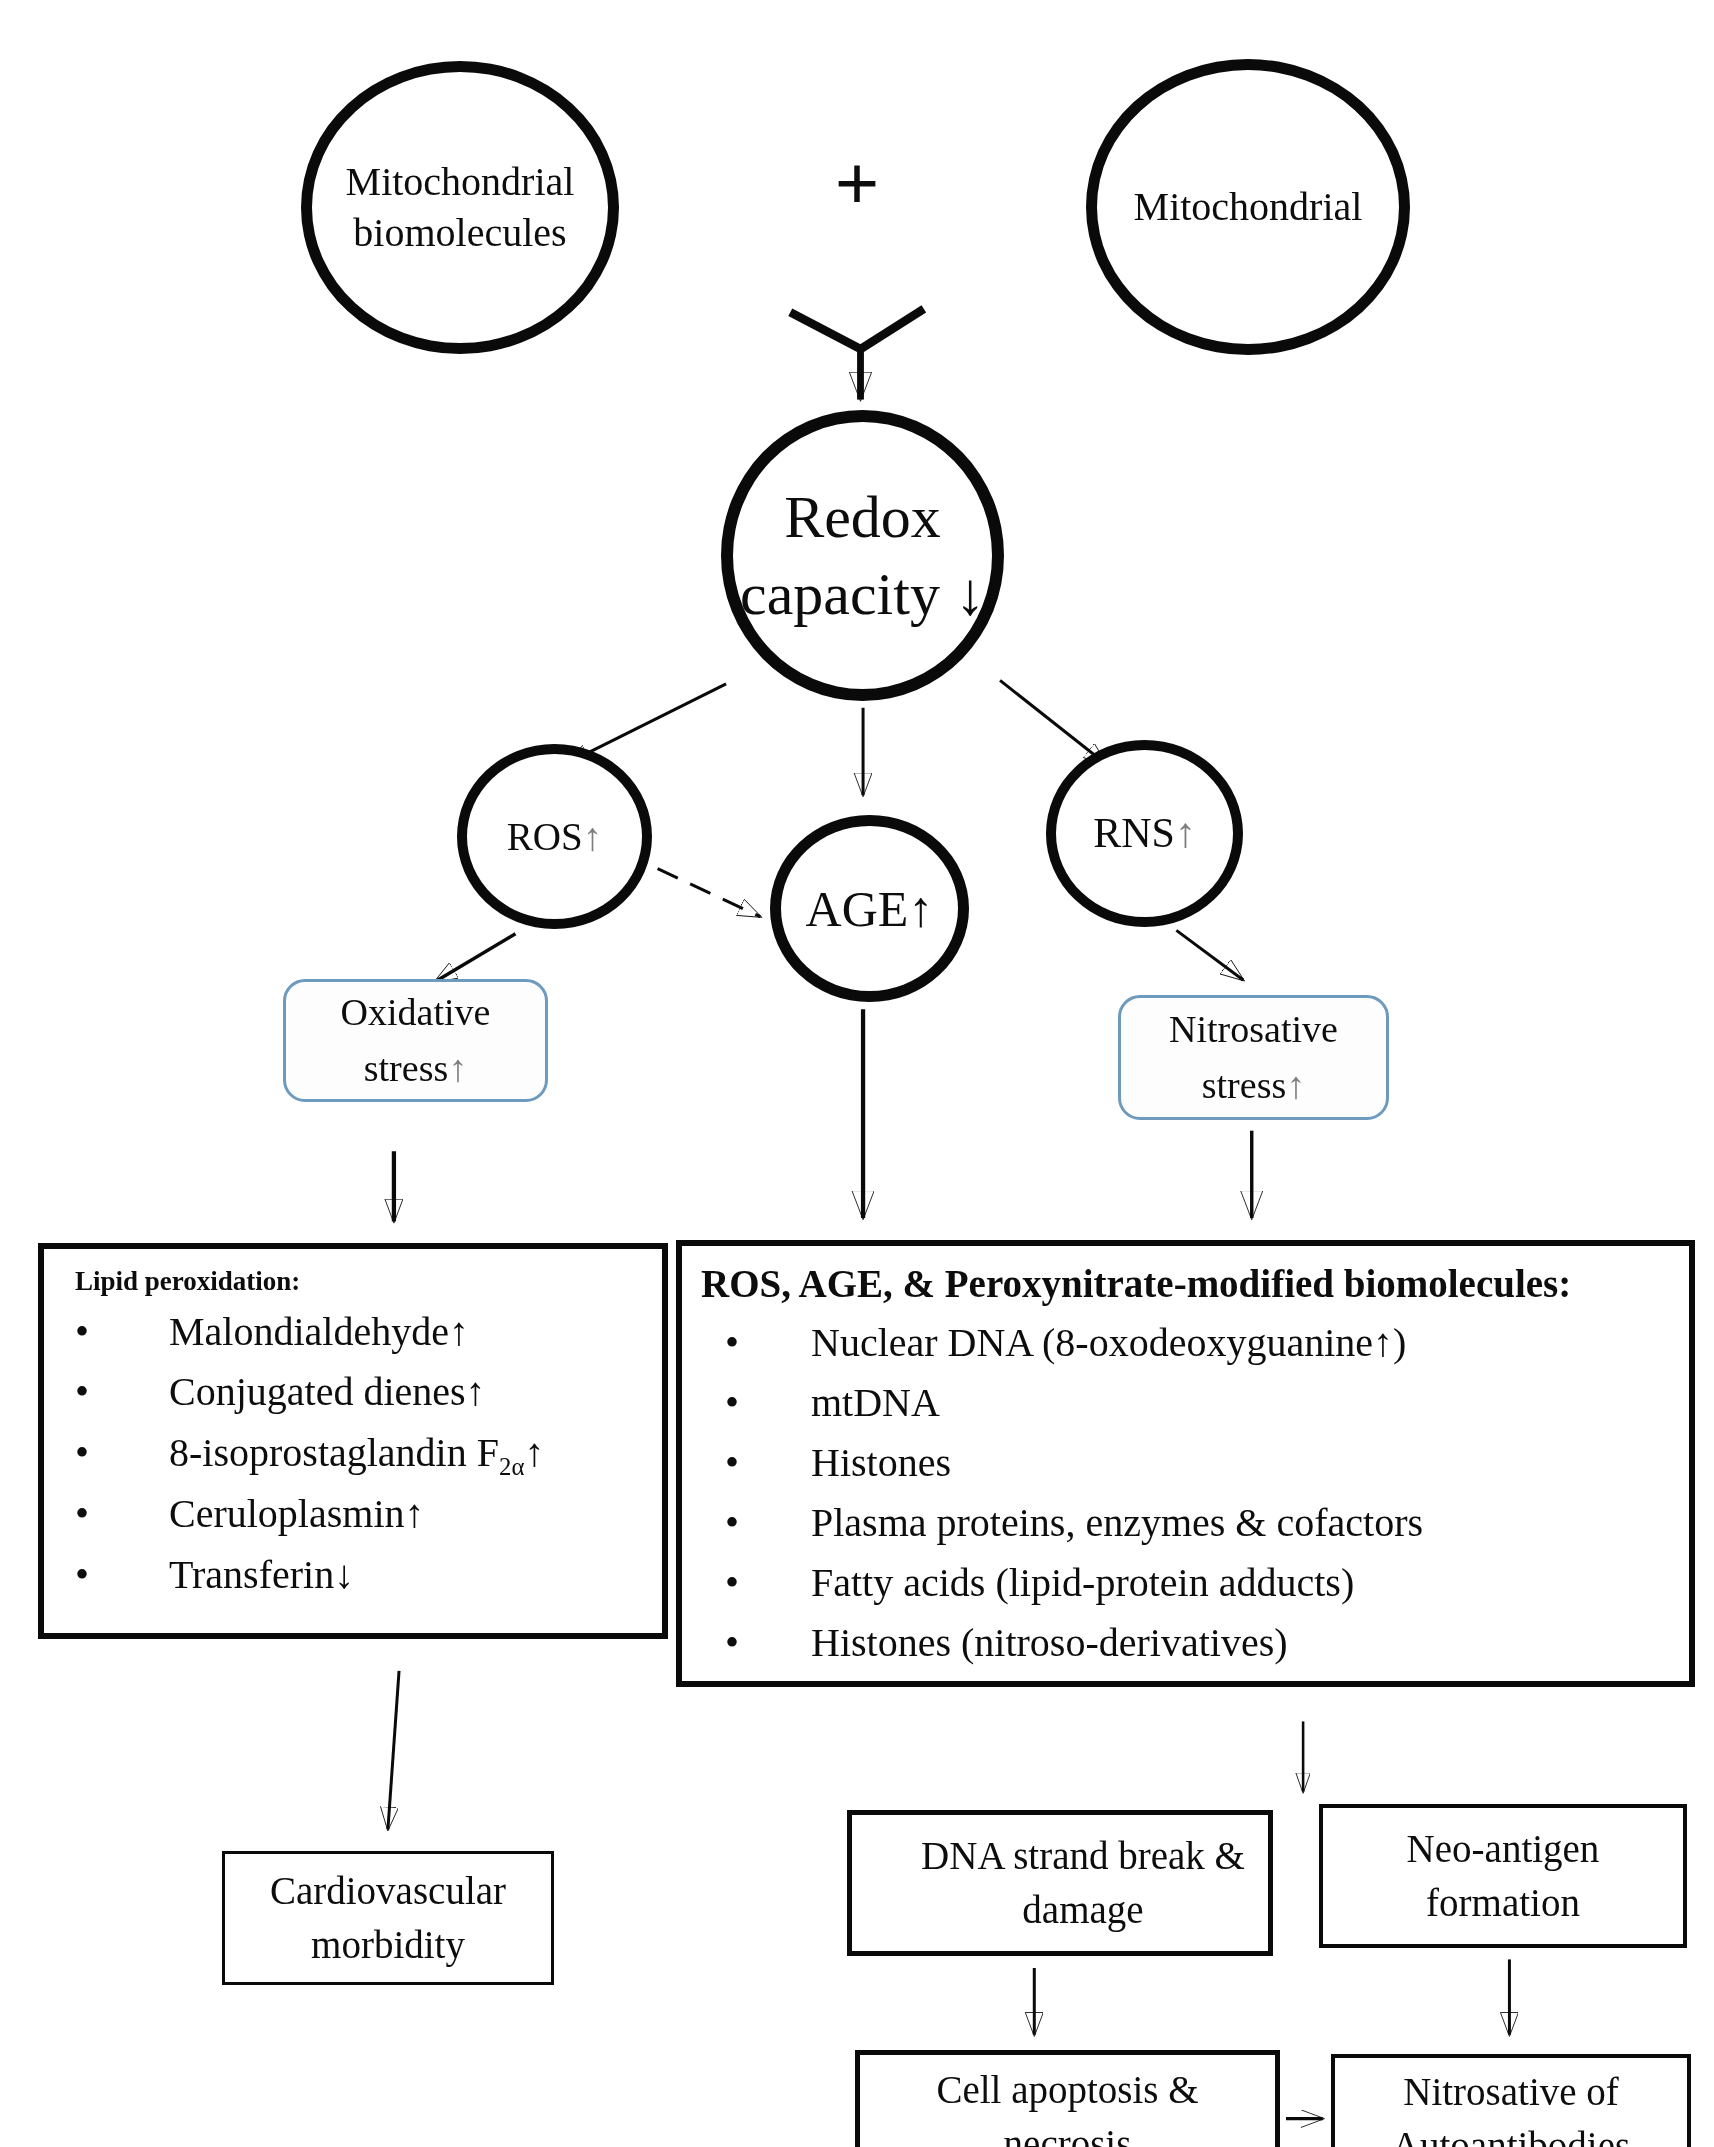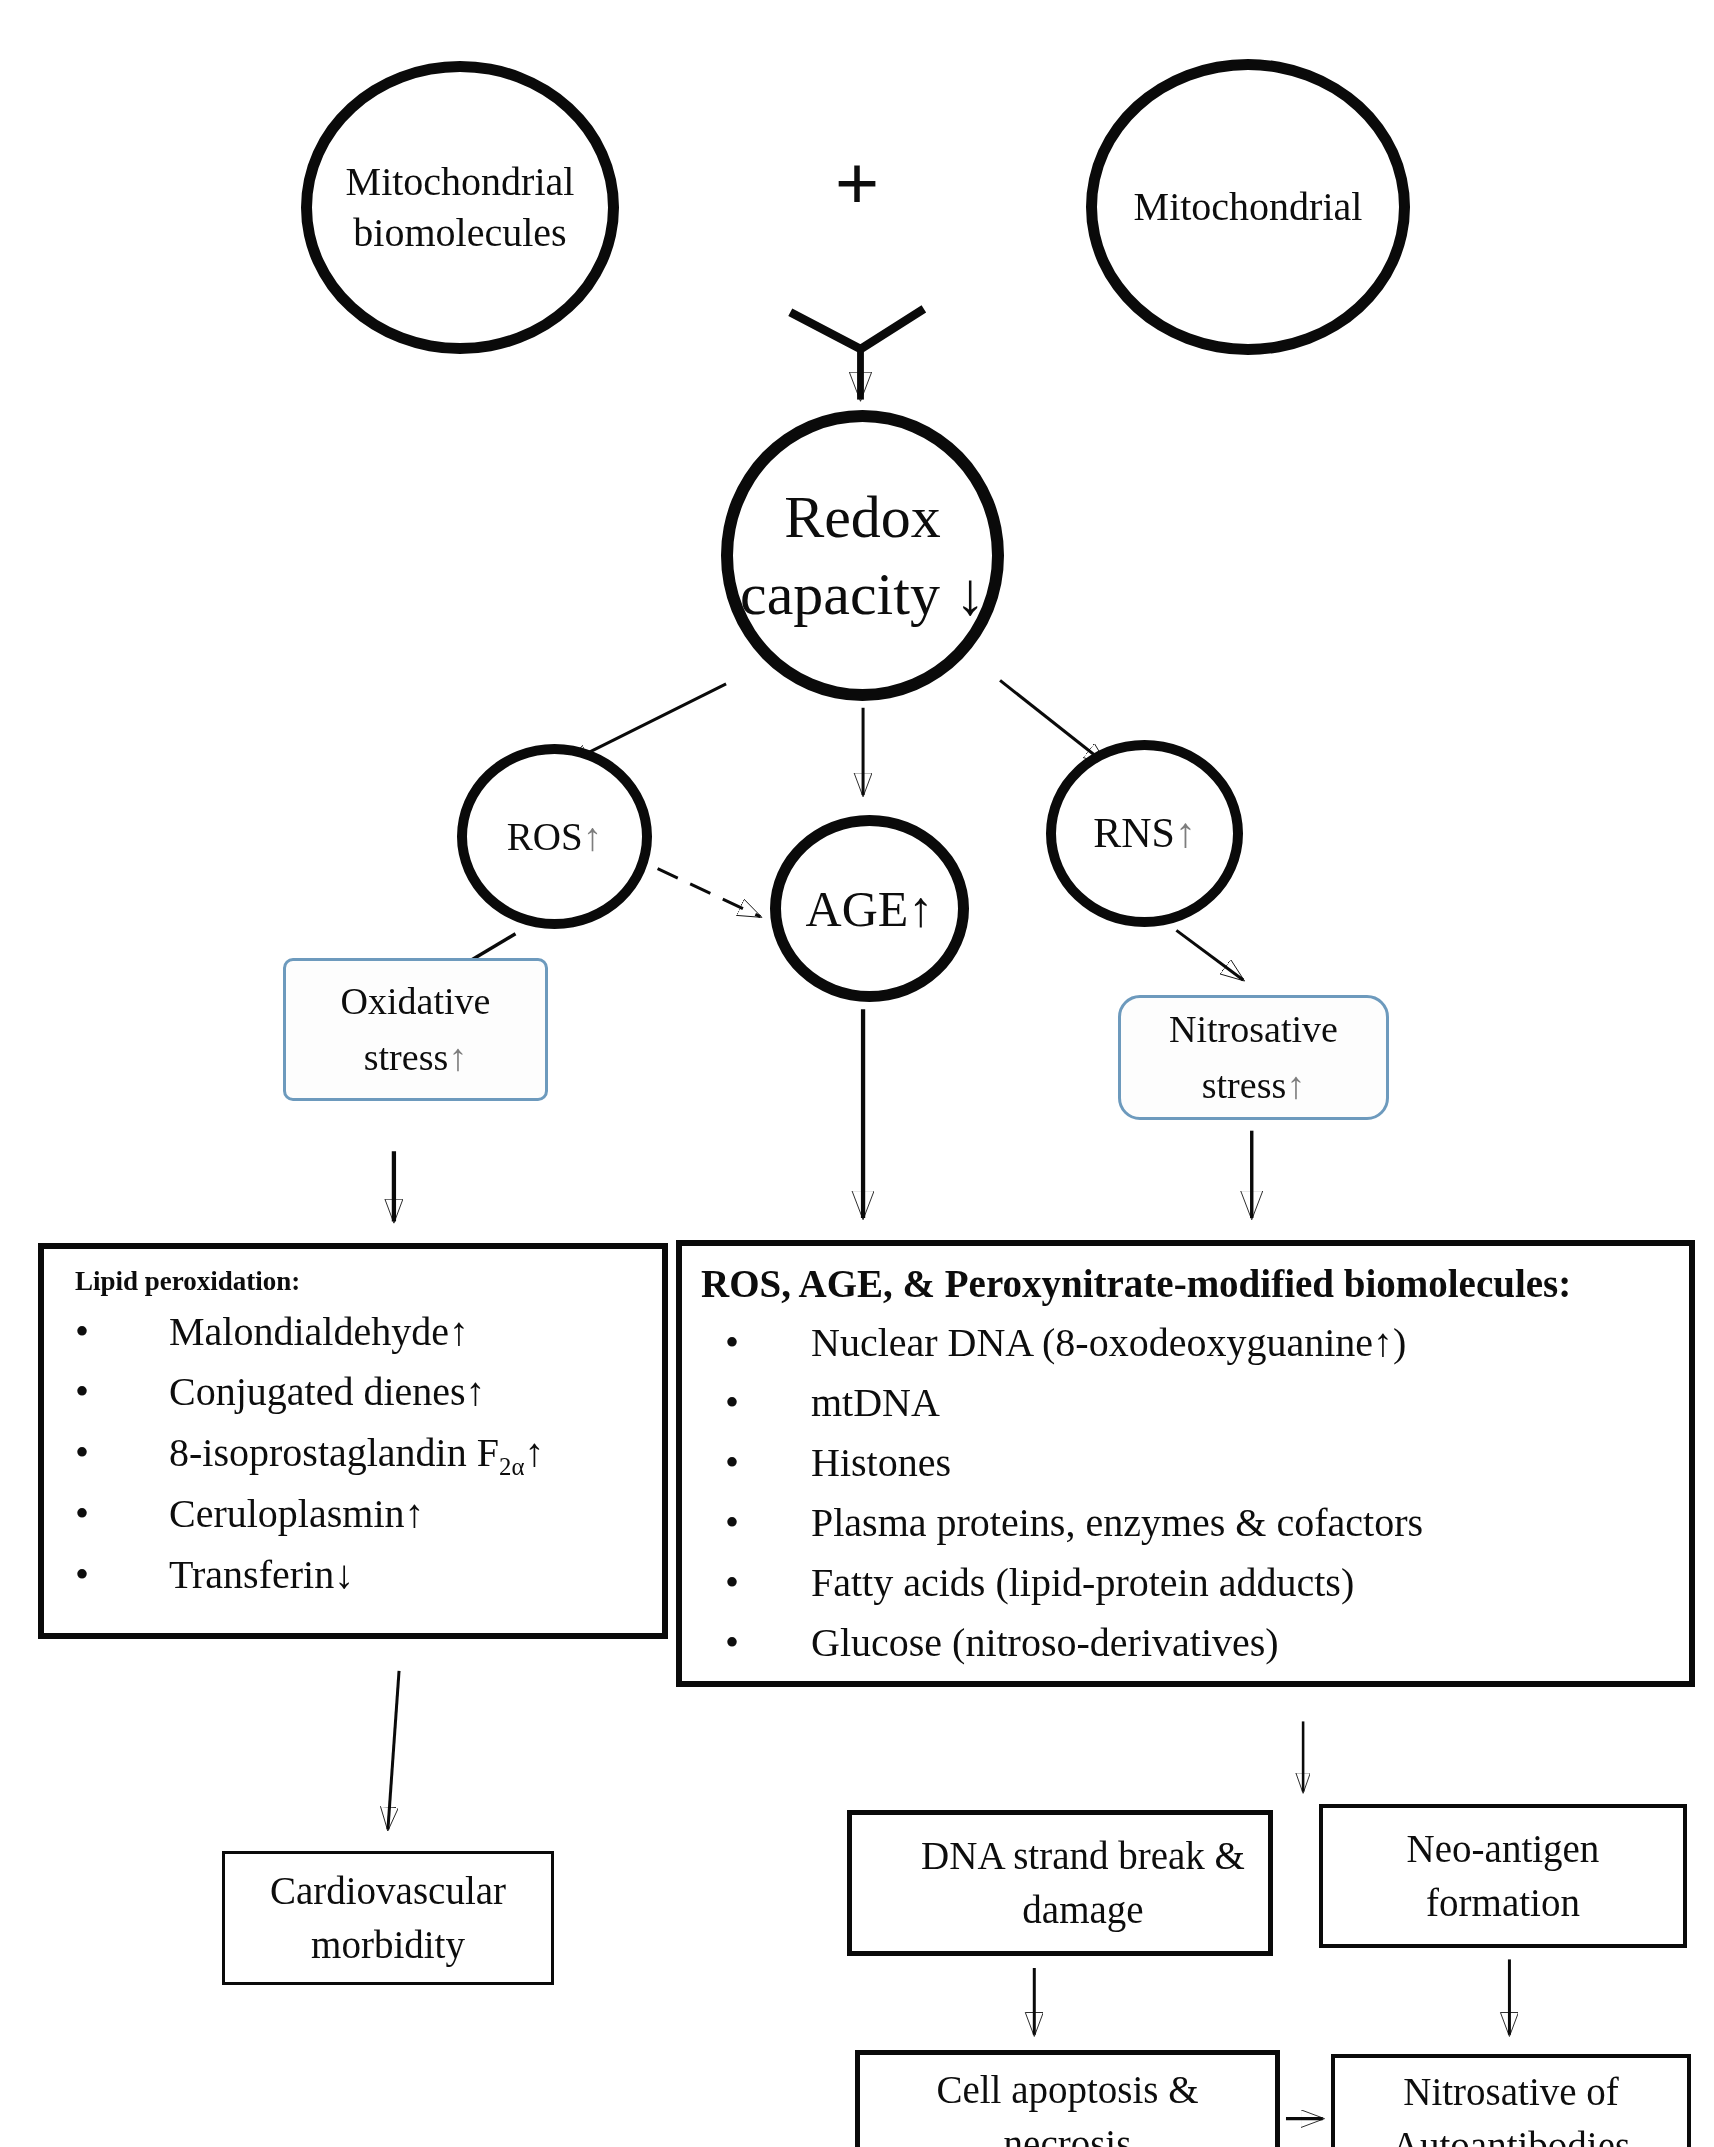--- a/index.html
+++ b/index.html
@@ -122,21 +122,21 @@
       <span>AGE</span><span>↑</span>
     </div>
   </div>
 
   <div class="ellipse" style="left:1046px; top:700px; width:197px; height:187px;">
     <div class="lbl fs49">
       <span>RNS</span><span class="garrow" style="color: rgb(125, 125, 125);">↑</span>
     </div>
   </div>
 
-  <div class="stress" style="left: 283px; top: 918px; width: 265px; height: 143px; border-color: rgb(109, 154, 189); border-radius: 10px;">
+  <div class="stress" style="left: 283px; top: 939px; width: 265px; height: 123px; border-color: rgb(109, 154, 189);">
     <div class="lbl fs44">
       <div>Oxidative</div>
       <div><span>stress</span><span class="garrow" style="color: rgb(125, 125, 125);">↑</span></div>
     </div>
   </div>
 
   <div class="stress" style="left: 1118px; top: 955px; width: 271px; height: 125px; border-color: rgb(109, 154, 189);">
     <div class="lbl fs44">
       <div>Nitrosative</div>
       <div><span>stress</span><span class="garrow" style="color: rgb(125, 125, 125);">↑</span></div>
@@ -187,21 +187,21 @@
         <div class="bullet-item">
           <span class="bullet">•</span>
           <span class="bullet-text">Plasma proteins, enzymes &amp; cofactors</span>
         </div>
         <div class="bullet-item">
           <span class="bullet">•</span>
           <span class="bullet-text">Fatty acids (lipid-protein adducts)</span>
         </div>
         <div class="bullet-item">
           <span class="bullet">•</span>
-          <span class="bullet-text">Glucose (nitroso-derivatives)</span>
+          <span class="bullet-text">Histones (nitroso-derivatives)</span>
         </div>
       </div>
   </div>
 
   <div class="rbox cbox" style="left:222px; top:1811px; width:332px; height:134px; border-width:3.4px;">
     <div class="lbl fs45">
       <div>Cardiovascular</div>
       <div>morbidity</div>
     </div>
   </div>

